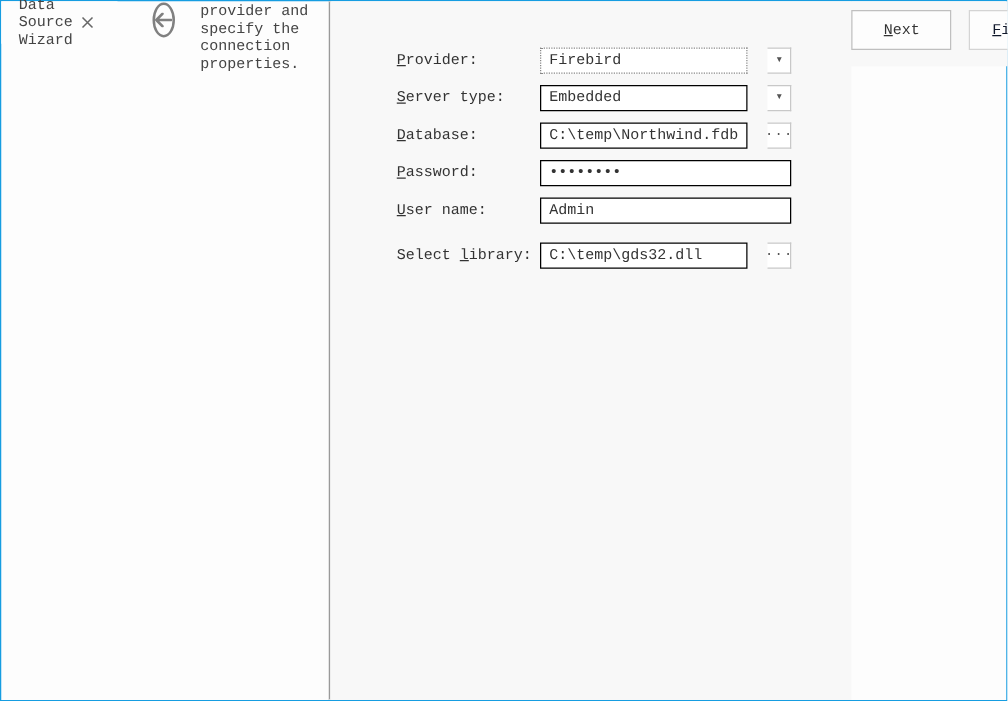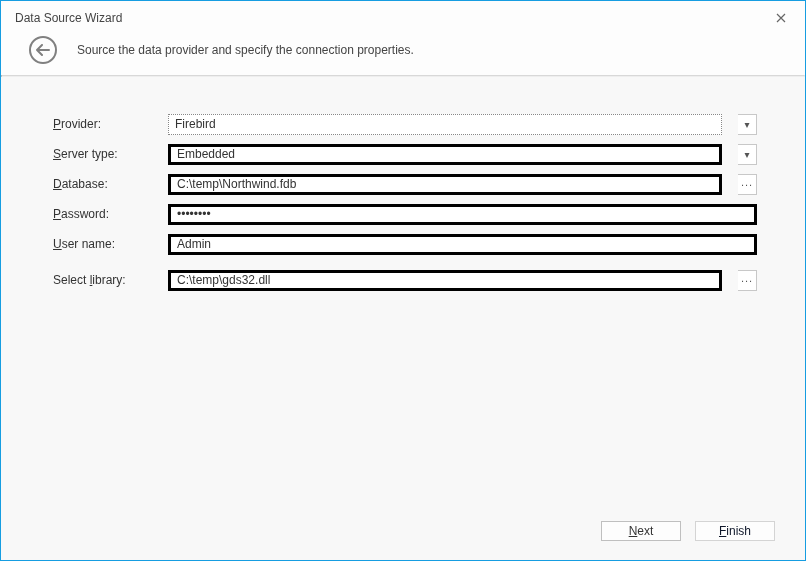--- a/index.html
+++ b/index.html
@@ -10,21 +10,21 @@
     color: #333;
     background: #fff;
   }
   .window {
     width: 806px;
     height: 561px;
     border: 1px solid #169de1;
     background: #fdfdfd;
     position: relative;
     display: flex;
-    flex-direction: column;
+    font-family: Liberation Mono, monospace;
   }
   .titlebar {
     height: 34px;
     display: flex;
     align-items: center;
     padding: 0 12px 0 14px;
     font-size: 12px;
     color: #444;
     background: #fdfdfd;
   }
@@ -78,21 +78,21 @@
   .form-label .ul { text-decoration: underline; }
   .form-field {
     flex:1;
     display:flex;
     align-items:stretch;
     height: 21px;
     gap: 16px;
   }
   .text-input {
     flex:1;
-    border:3px solid #000000;
+    border:1px solid #000000;
     background:#fff;
     padding: 0 6px;
     font-family: inherit;
     font-size:12px;
     color:#333;
     outline:none;
     height:100%;
   }
   .combo-select .text-input { border:1px dotted #888; }
   .addon-btn {
@@ -112,21 +112,21 @@
     height: 52px;
     background:#f8f8f8;
     display:flex;
     align-items:center;
     justify-content:flex-end;
     gap: 14px;
     padding: 0 30px 6px 0;
   }
   .btn {
     min-width: 80px;
-    height: 20px;
+    height: 32px;
     border:1px solid #bfbfbf;
     background:#fdfdfd;
     display:flex;
     align-items:center;
     justify-content:center;
     font-size:12px;
     color:#333;
     cursor:pointer;
   }
   .btn.disabled {

